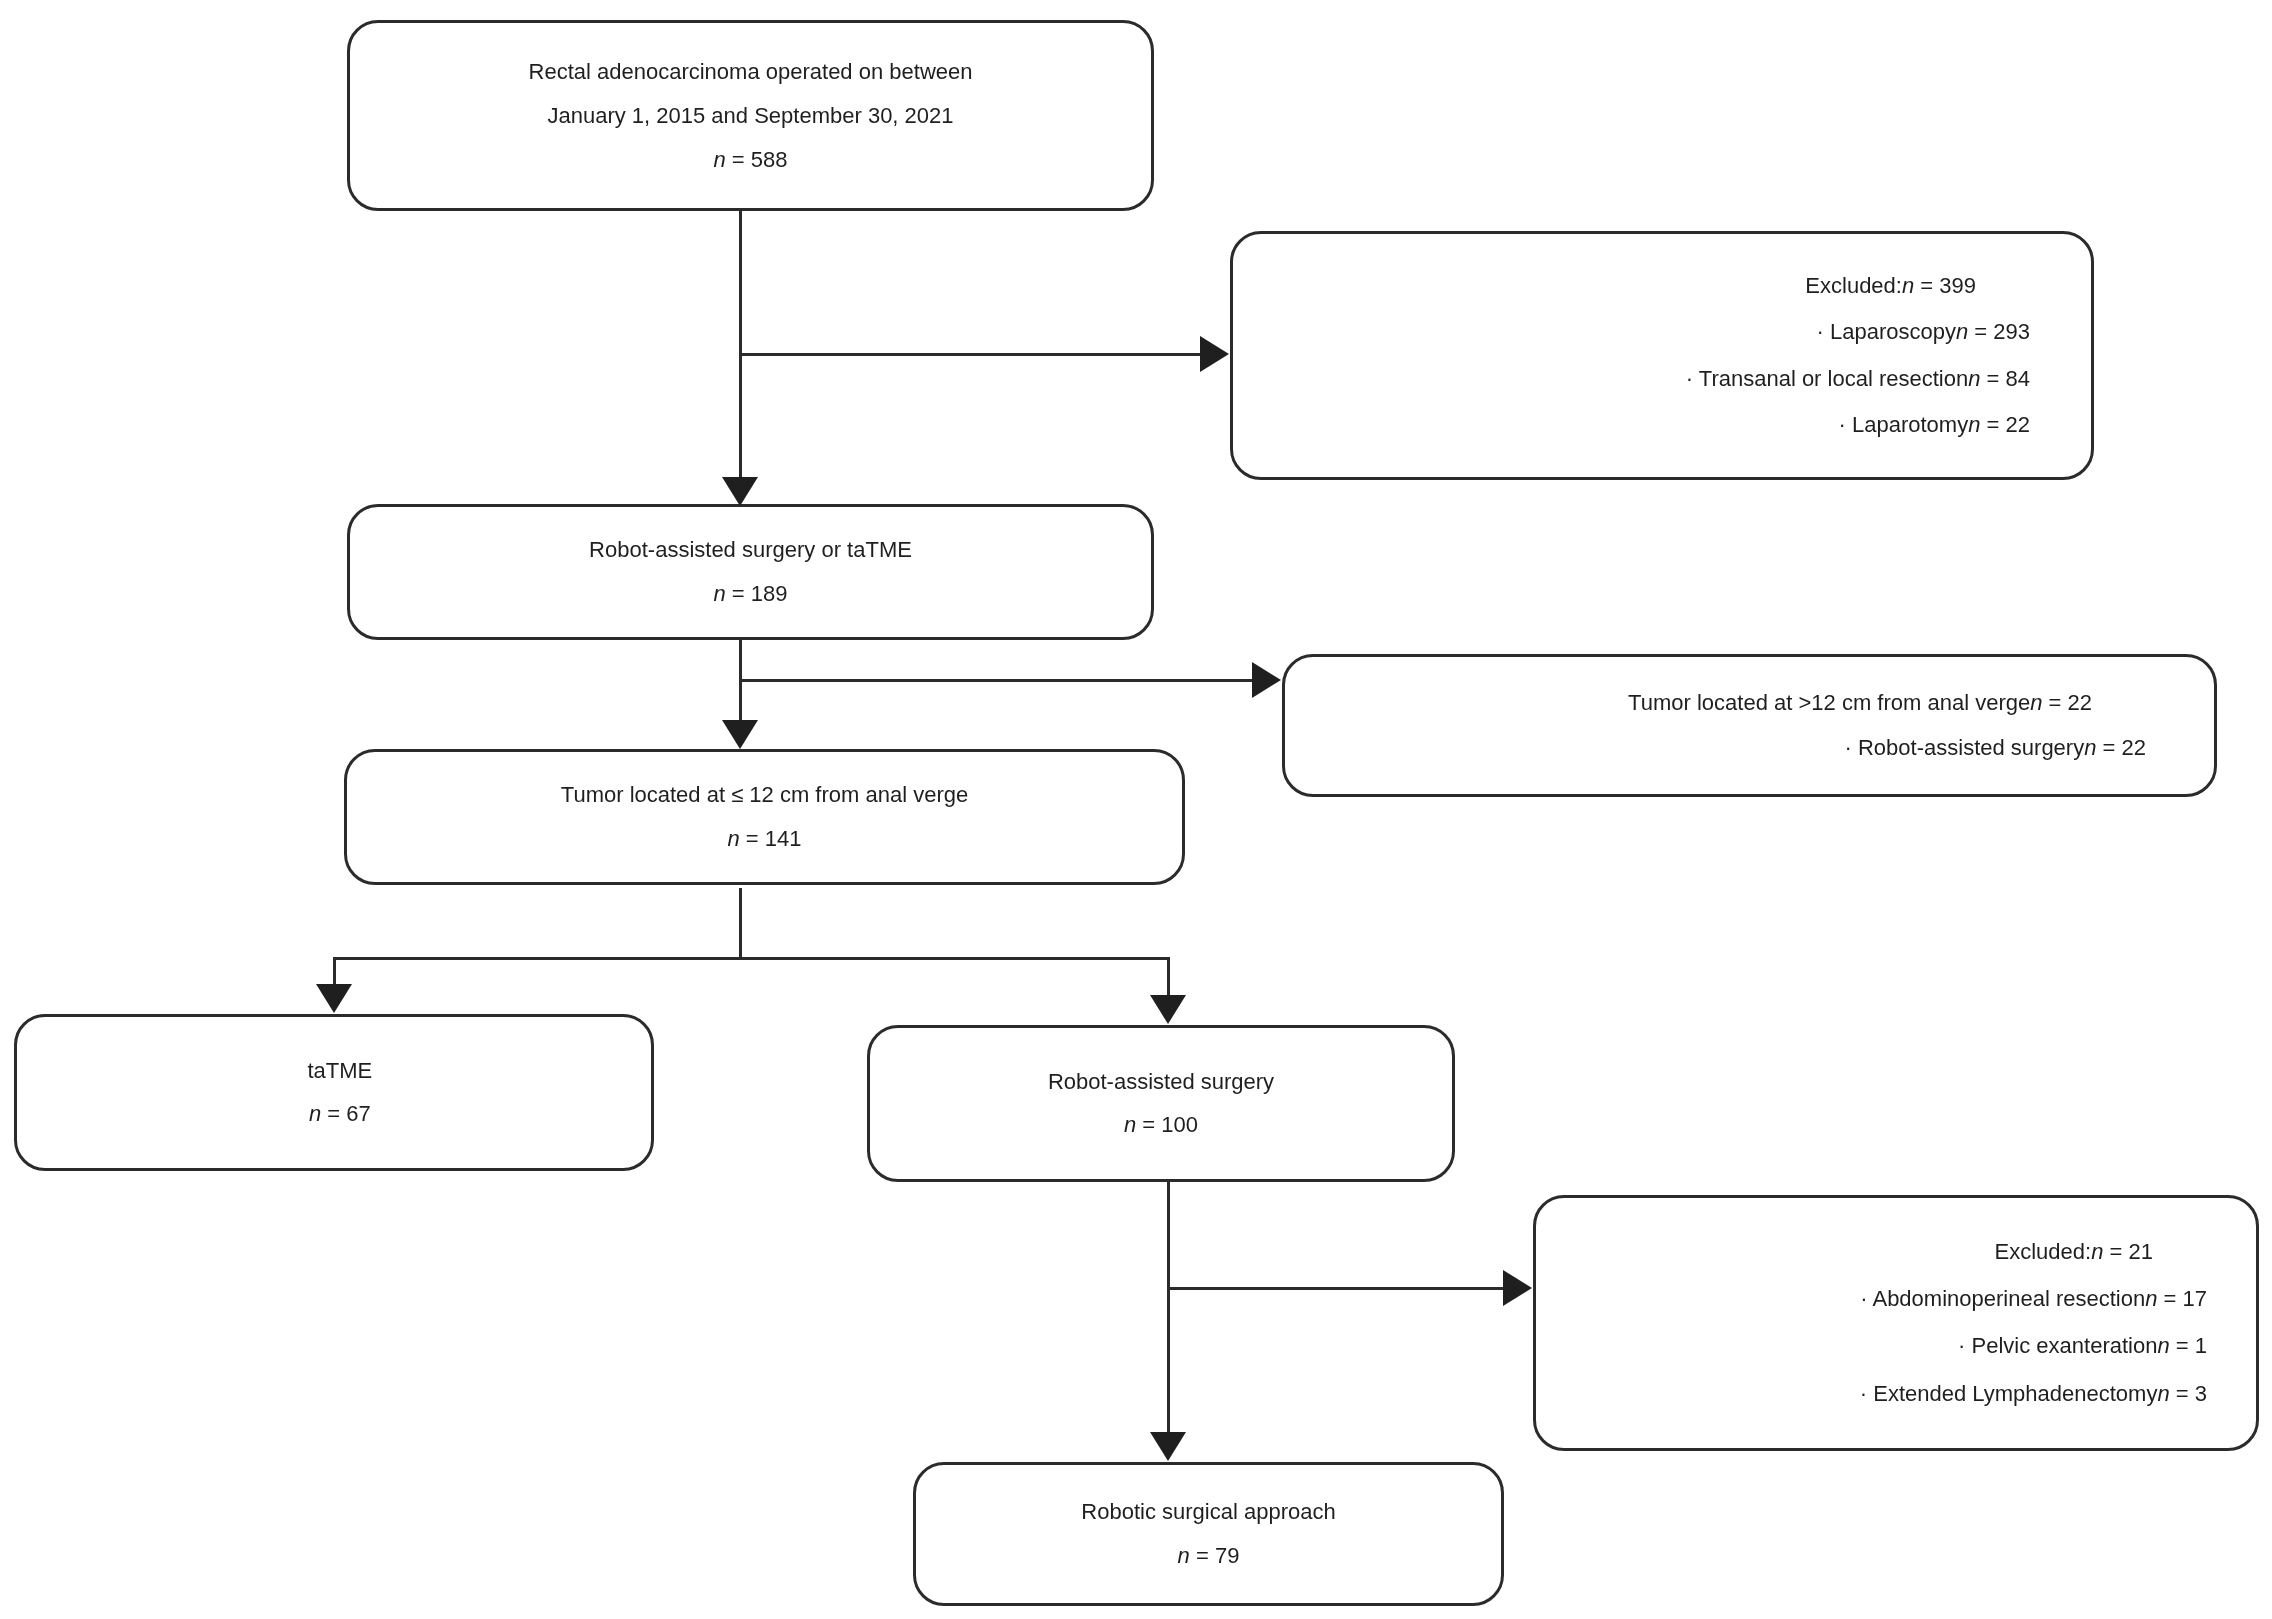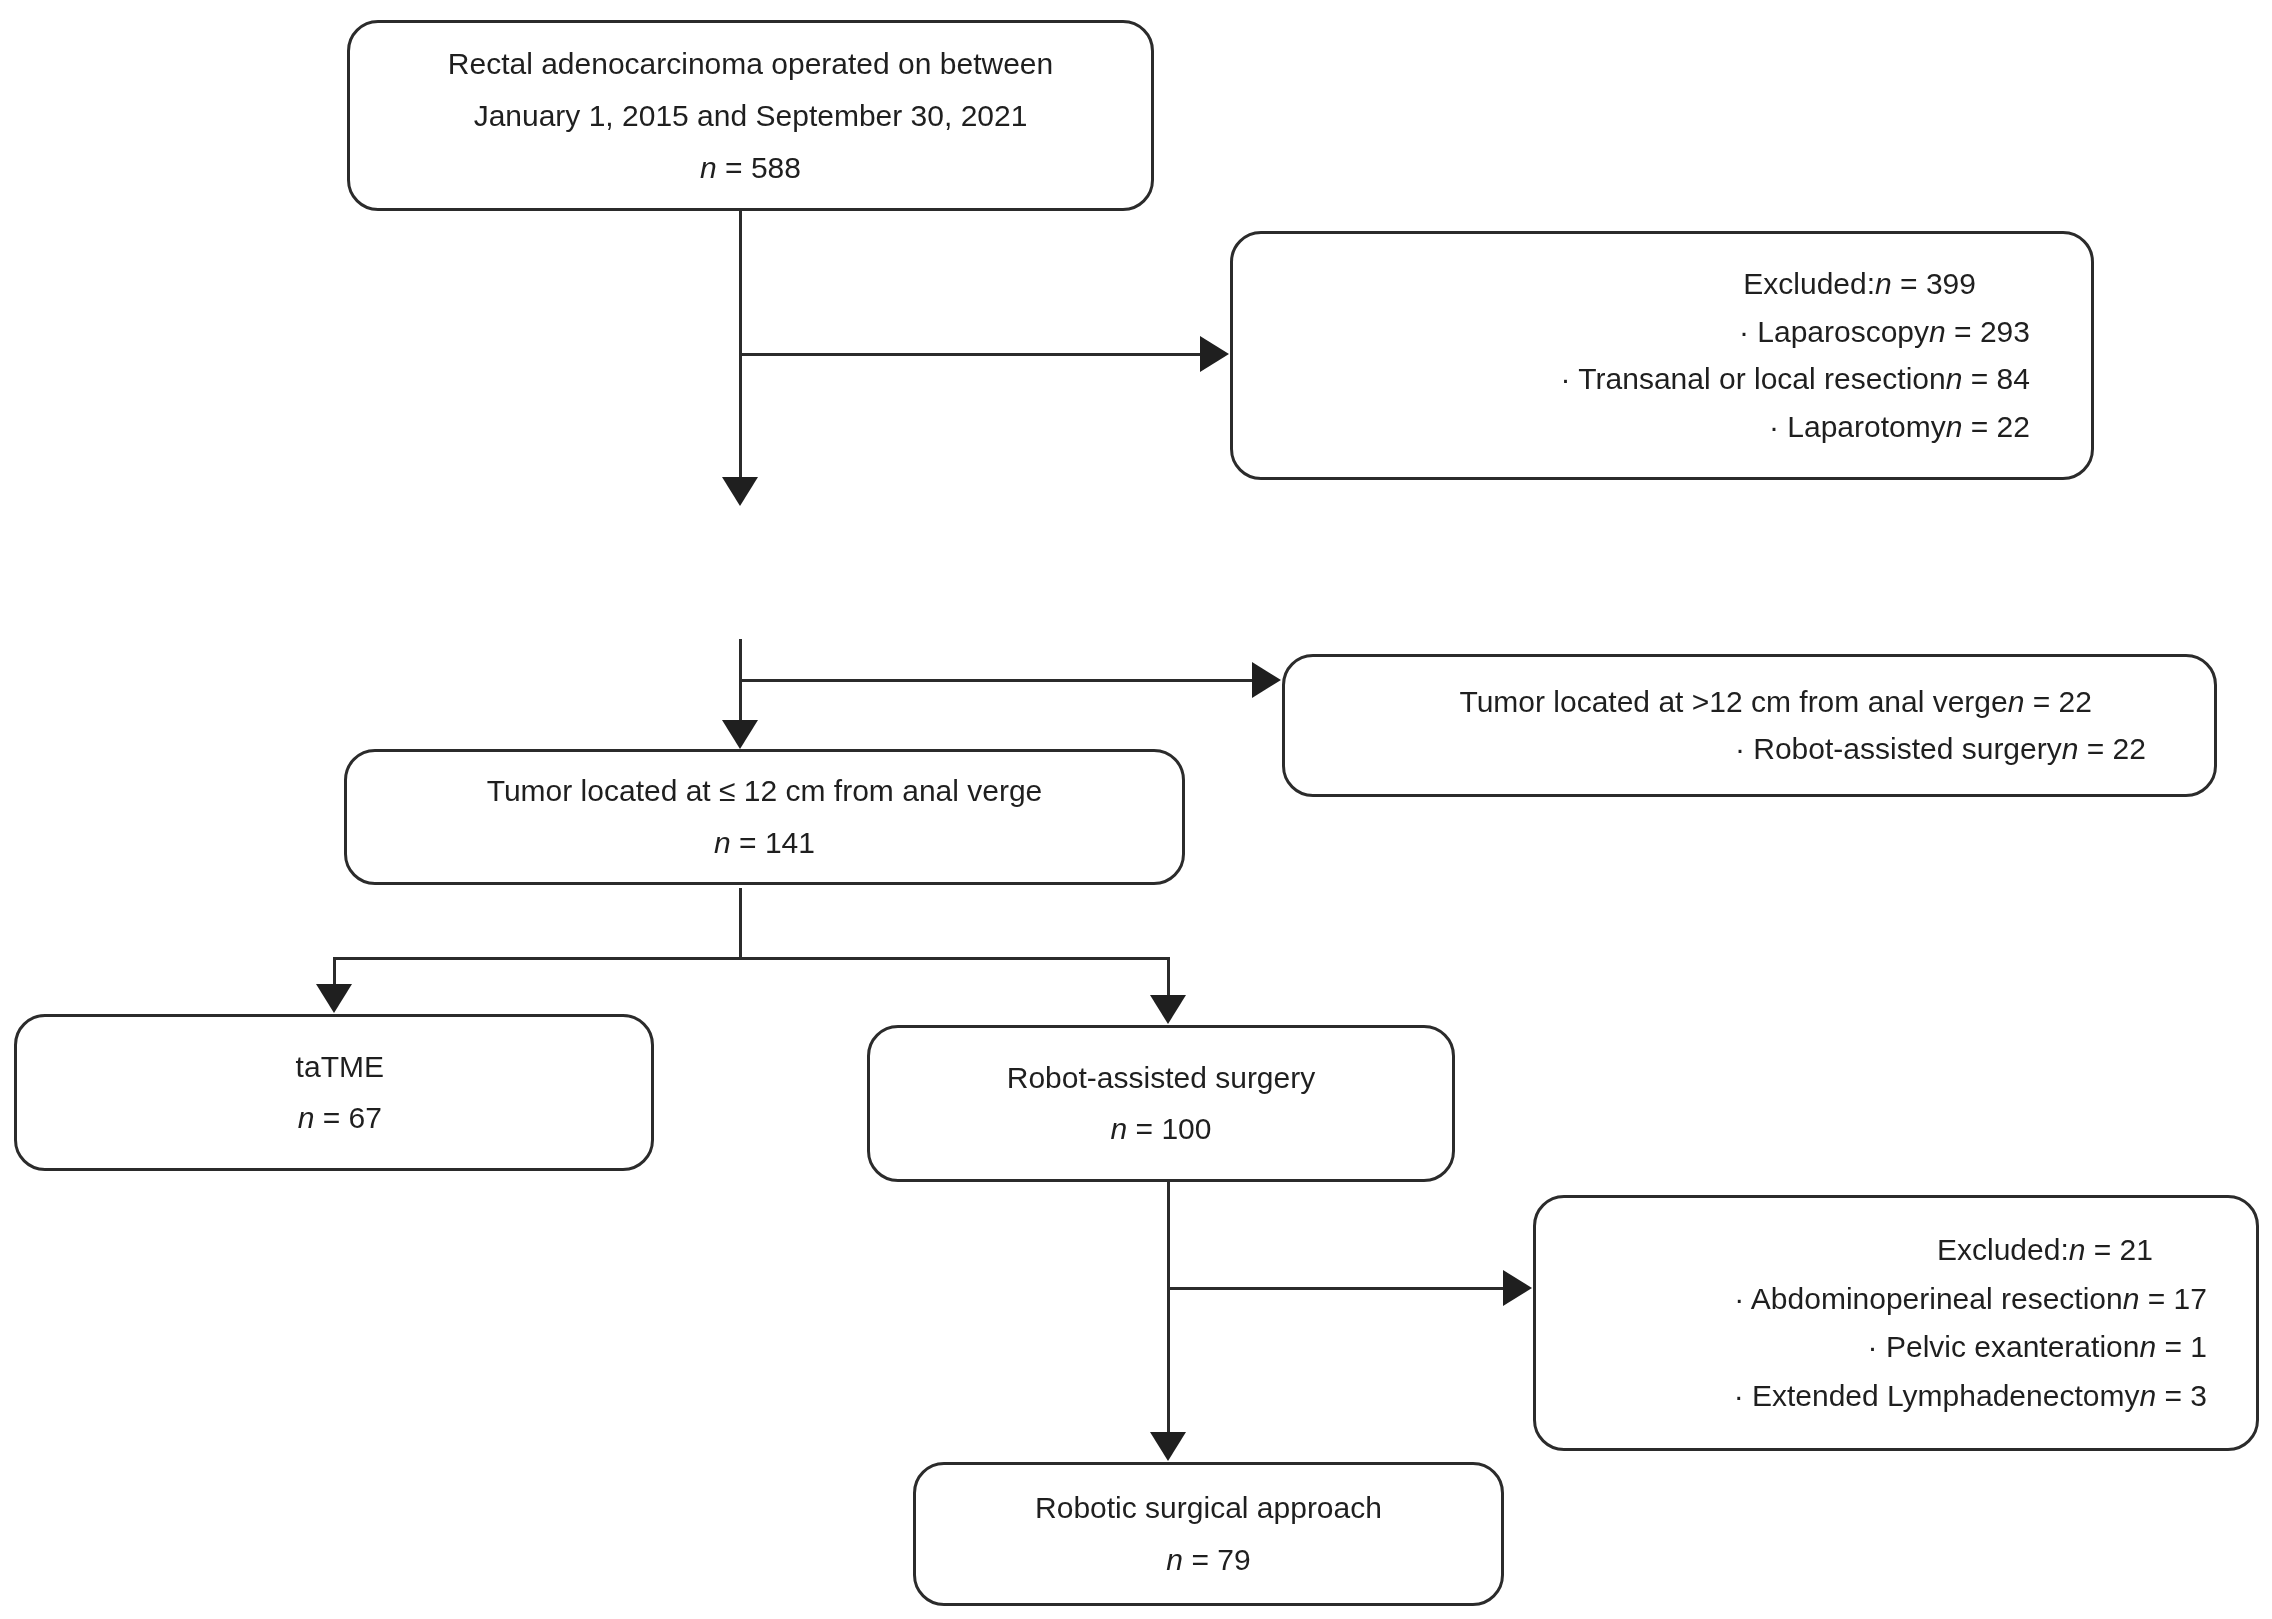--- a/index.html
+++ b/index.html
@@ -6,21 +6,21 @@
     margin: 0;
     padding: 0;
     background: #ffffff;
   }
   #canvas {
     position: relative;
     width: 2273px;
     height: 1620px;
     background: #ffffff;
     font-family: "Liberation Sans", "DejaVu Sans", sans-serif;
-    font-size: 30px;
+    font-size: 22px;
     color: #1f1f1f;
   }
   .box {
     position: absolute;
     box-sizing: border-box;
     border: 3.4px solid #2b2b2b;
     border-radius: 31px;
     background: #ffffff;
     display: flex;
     flex-direction: column;
@@ -93,20 +93,24 @@
     <div class="row">
       <span>· Transanal or local resection</span>
       <span class="nval"><span class="nv">n</span> <span>= 84</span></span>
     </div>
     <div class="row">
       <span>· Laparotomy</span>
       <span class="nval"><span class="nv">n</span> <span>= 22</span></span>
     </div>
   </div>
 
+  <div class="box center" style="left:347px; top:504px; width:807px; height:136px;">
+    <div class="line">Robot-assisted surgery or taTME</div>
+    <div class="line nval"><span class="nv">n</span> <span>= 189</span></div>
+  </div>
 
   <div class="box rows" style="left:1282px; top:654px; width:935px; height:143px; padding:13.6px 68px 13.6px 45px;">
     <div class="row header">
       <span>Tumor located at &gt;12 cm from anal verge</span>
       <span class="nval"><span class="nv">n</span> <span>= 22</span></span>
     </div>
     <div class="row">
       <span>· Robot-assisted surgery</span>
       <span class="nval"><span class="nv">n</span> <span>= 22</span></span>
     </div>

